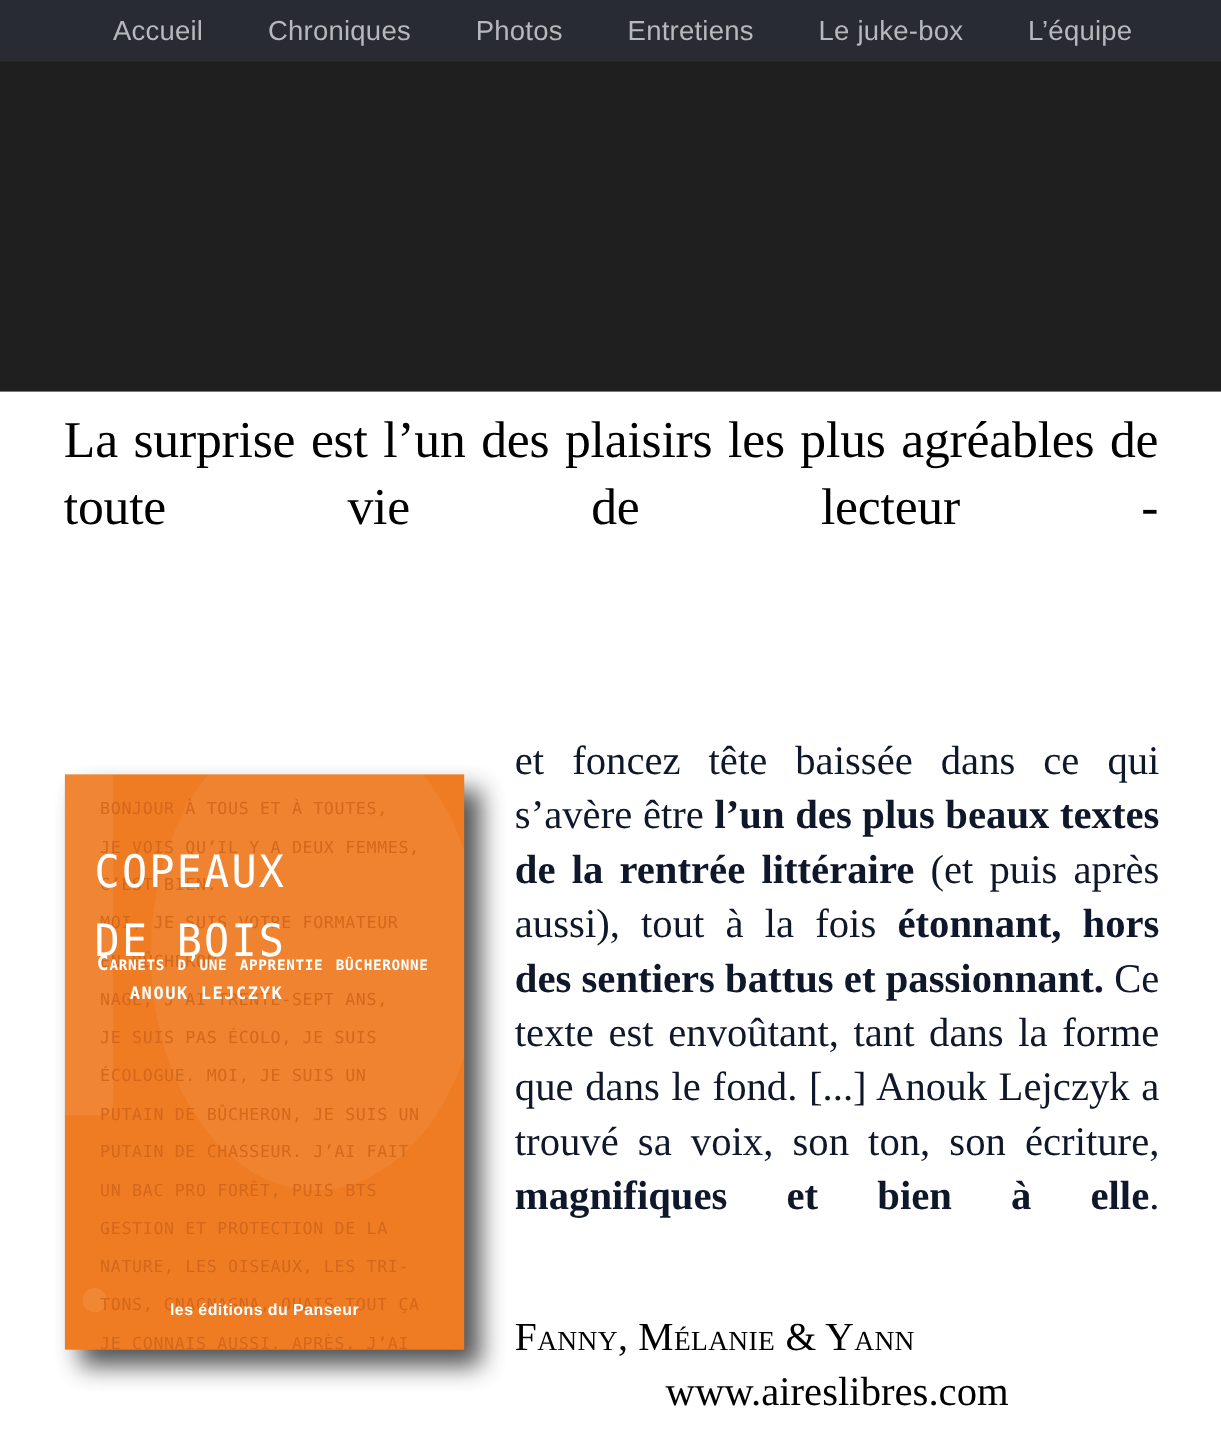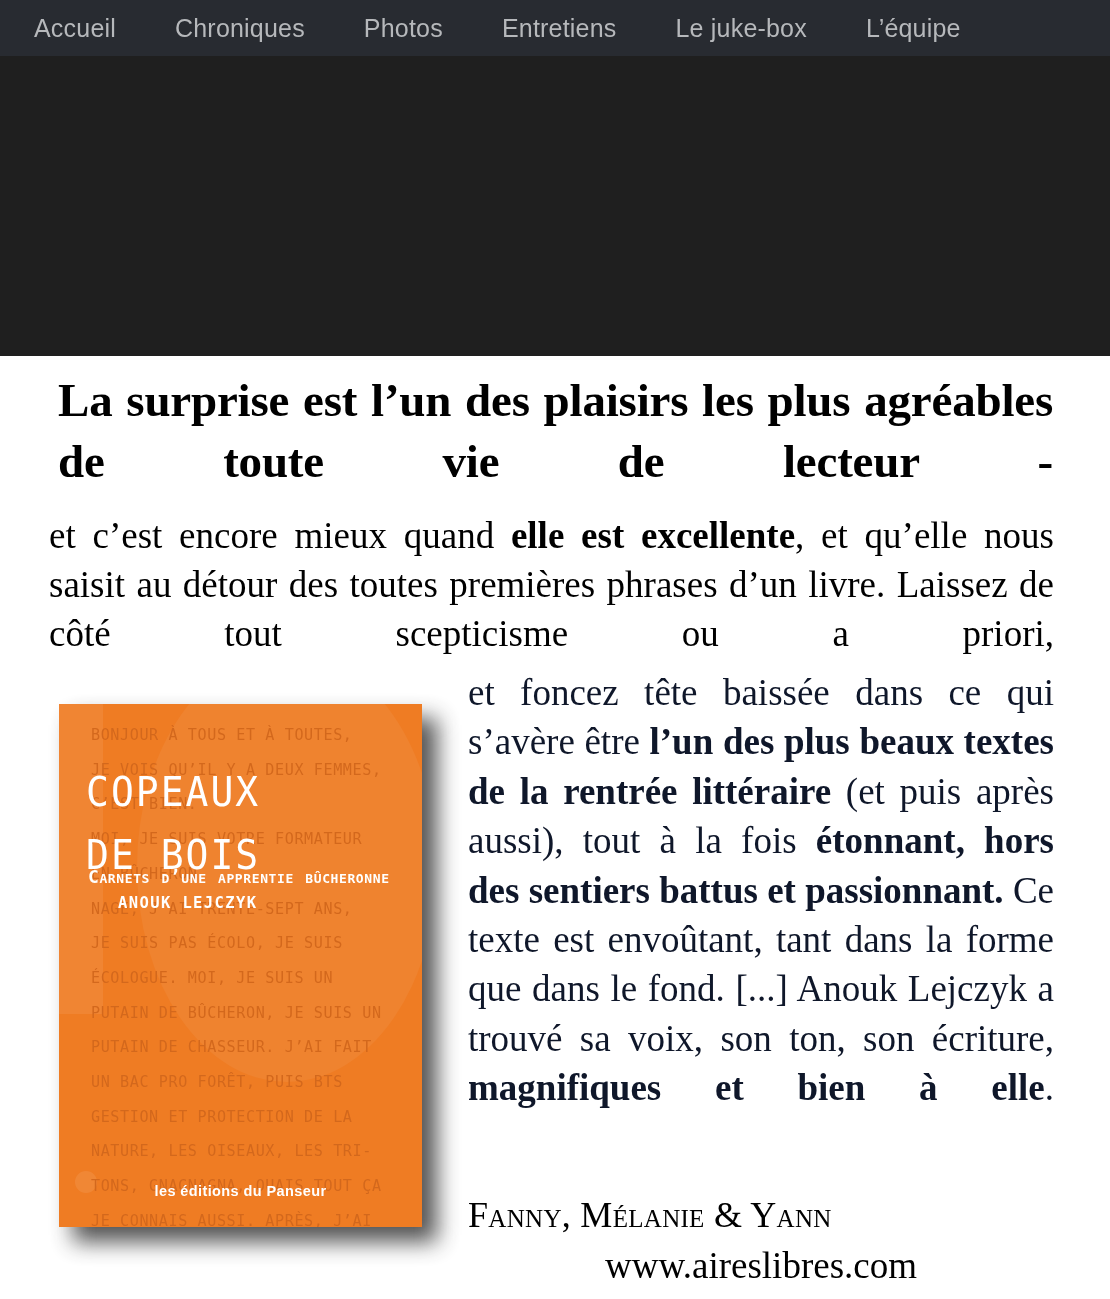--- a/index.html
+++ b/index.html
@@ -30,22 +30,22 @@
   }
 
   .nav-bar {
     position: absolute;
     top: 0; left: 0;
     width: 1110px;
     height: 56px;
     background: #282b31;
     display: flex;
     align-items: center;
-    justify-content: flex-start;
-    padding-left: 34px;
+    justify-content: center;
+    padding-left: 22px;
   }
 
   .nav-item {
     color: #b6b8bb;
     font-family: "Liberation Sans", sans-serif;
     font-size: 25px;
     font-weight: 400;
     letter-spacing: 0.2px;
     margin-right: 59px;
     white-space: nowrap;
@@ -85,21 +85,21 @@
     height: 943px;
     padding: 0;
   }
 
   .headline {
     position: absolute;
     left: 58px;
     top: 14px;
     width: 995px;
     font-family: "Liberation Serif", serif;
-    font-weight: 700;
+    font-weight: 400;
     font-size: 47px;
     line-height: 1.30;
     color: #000;
     text-align: justify;
     text-align-last: justify;
     letter-spacing: -0.2px;
   }
 
   .intro {
     position: absolute;
@@ -298,21 +298,20 @@
       <a class="nav-item">L’équipe</a>
     </nav>
 
 
   </div>
 
   <div class="content">
 
     <h1 class="headline">La surprise est l’un des plaisirs les plus agréables de toute vie de lecteur -</h1>
 
-    <p class="intro"><span>et c’est encore mieux quand </span><b>elle est excellente</b><span>, et qu’elle nous saisit au détour des toutes premières phrases d’un livre. Laissez de côté tout scepticisme ou a priori,</span></p>
 
     <div class="cover-wrap">
       <div class="cover-shadow"></div>
       <div class="cover">
         <div class="cover-circle"></div>
         <div class="cover-band"></div>
         <div class="cover-dot"></div>
         <div class="cover-bgtext">BONJOUR À TOUS ET À TOUTES,
 JE VOIS QU’IL Y A DEUX FEMMES,
 C’EST BIEN.

